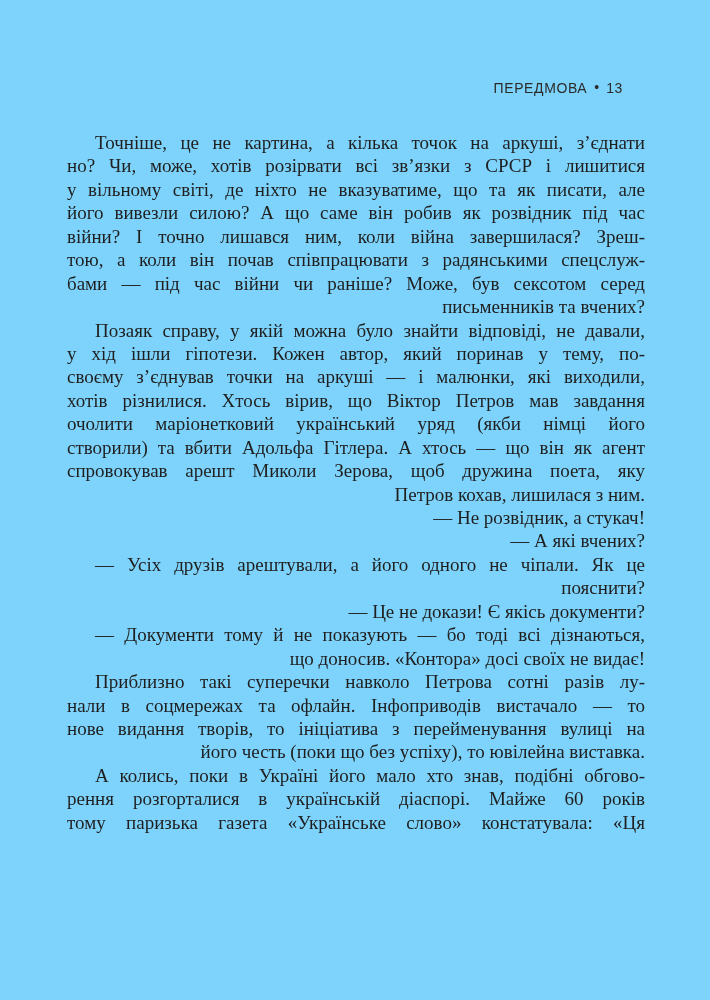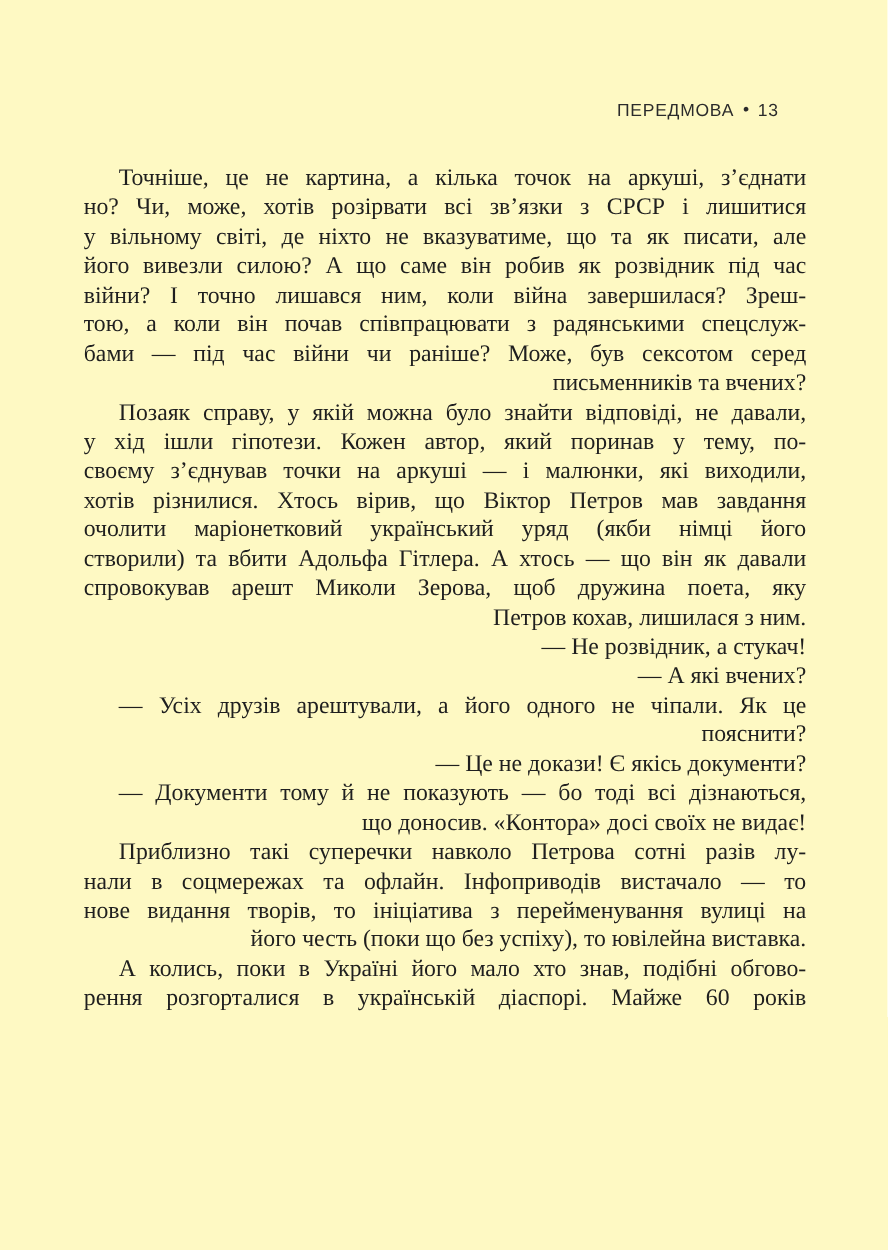--- a/index.html
+++ b/index.html
@@ -4,21 +4,21 @@
 <style>
   html, body {
     margin: 0;
     padding: 0;
     background: #ffffff;
   }
   .page {
     position: relative;
     width: 710px;
     height: 1000px;
-    background: #fef9c3;
+    background: #7dd3fc;
     overflow: hidden;
     font-family: "Liberation Serif", serif;
   }
   .running-head {
     position: absolute;
     top: 80px;
     left: 67px;
     width: 556px; 
     text-align: right;
     font-family: "Liberation Sans", sans-serif;
@@ -69,30 +69,31 @@
       <div class="line j">його вивезли силою? А що саме він робив як розвідник під час</div>
       <div class="line j">війни? І точно лишався ним, коли війна завершилася? Зреш-</div>
       <div class="line j">тою, а коли він почав співпрацювати з радянськими спецслуж-</div>
       <div class="line j">бами — під час війни чи раніше? Може, був сексотом серед</div>
       <div class="line">письменників та вчених?</div>
       <div class="line j indent">Позаяк справу, у якій можна було знайти відповіді, не давали,</div>
       <div class="line j">у хід ішли гіпотези. Кожен автор, який поринав у тему, по-</div>
       <div class="line j">своєму з’єднував точки на аркуші — і малюнки, які виходили,</div>
       <div class="line j">хотів різнилися. Хтось вірив, що Віктор Петров мав завдання</div>
       <div class="line j">очолити маріонетковий український уряд (якби німці його</div>
-      <div class="line j">створили) та вбити Адольфа Гітлера. А хтось — що він як давали</div>
+      <div class="line j">створили) та вбити Адольфа Гітлера. А хтось — що він як агент</div>
       <div class="line j">спровокував арешт Миколи Зерова, щоб дружина поета, яку</div>
       <div class="line">Петров кохав, лишилася з ним.</div>
       <div class="line indent">— Не розвідник, а стукач!</div>
       <div class="line indent">— А які вчених?</div>
       <div class="line j indent">— Усіх друзів арештували, а його одного не чіпали. Як це</div>
       <div class="line">пояснити?</div>
       <div class="line indent">— Це не докази! Є якісь документи?</div>
       <div class="line j indent">— Документи тому й не показують — бо тоді всі дізнаються,</div>
       <div class="line">що доносив. «Контора» досі своїх не видає!</div>
       <div class="line j indent">Приблизно такі суперечки навколо Петрова сотні разів лу-</div>
       <div class="line j">нали в соцмережах та офлайн. Інфоприводів вистачало — то</div>
       <div class="line j">нове видання творів, то ініціатива з перейменування вулиці на</div>
       <div class="line">його честь (поки що без успіху), то ювілейна виставка.</div>
       <div class="line j indent">А колись, поки в Україні його мало хто знав, подібні обгово-</div>
       <div class="line j">рення розгорталися в українській діаспорі. Майже 60 років</div>
+      <div class="line j">тому паризька газета «Українське слово» констатувала: «Ця</div>
     </div>
 </div>
 
 </body></html>

